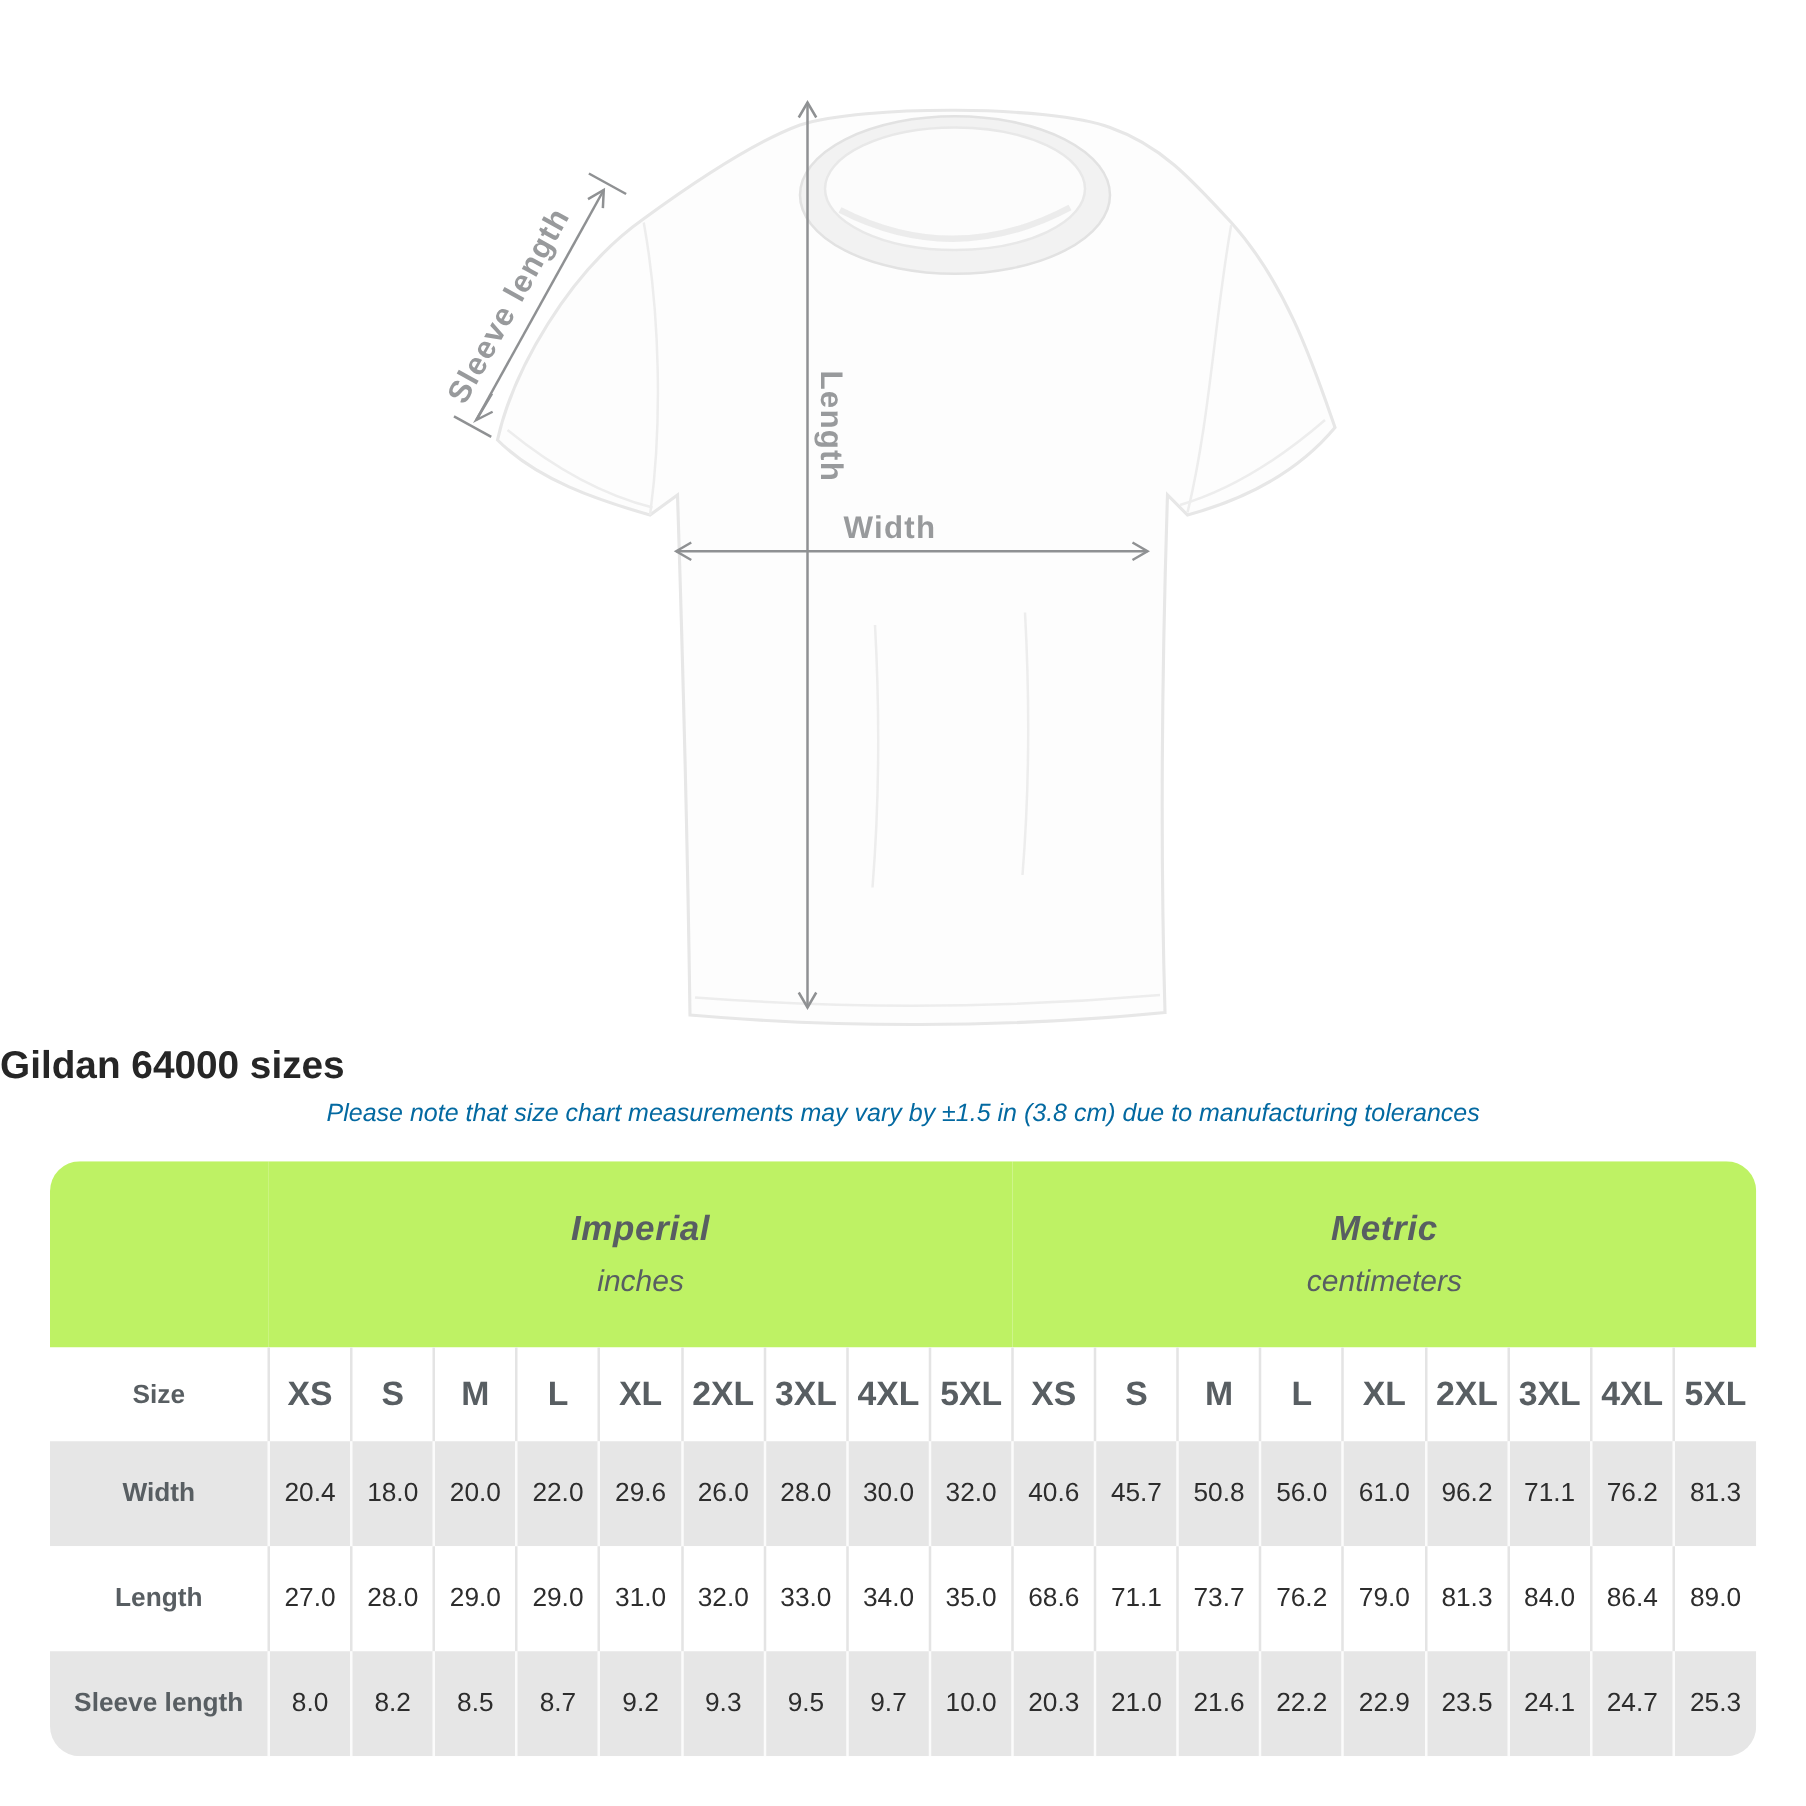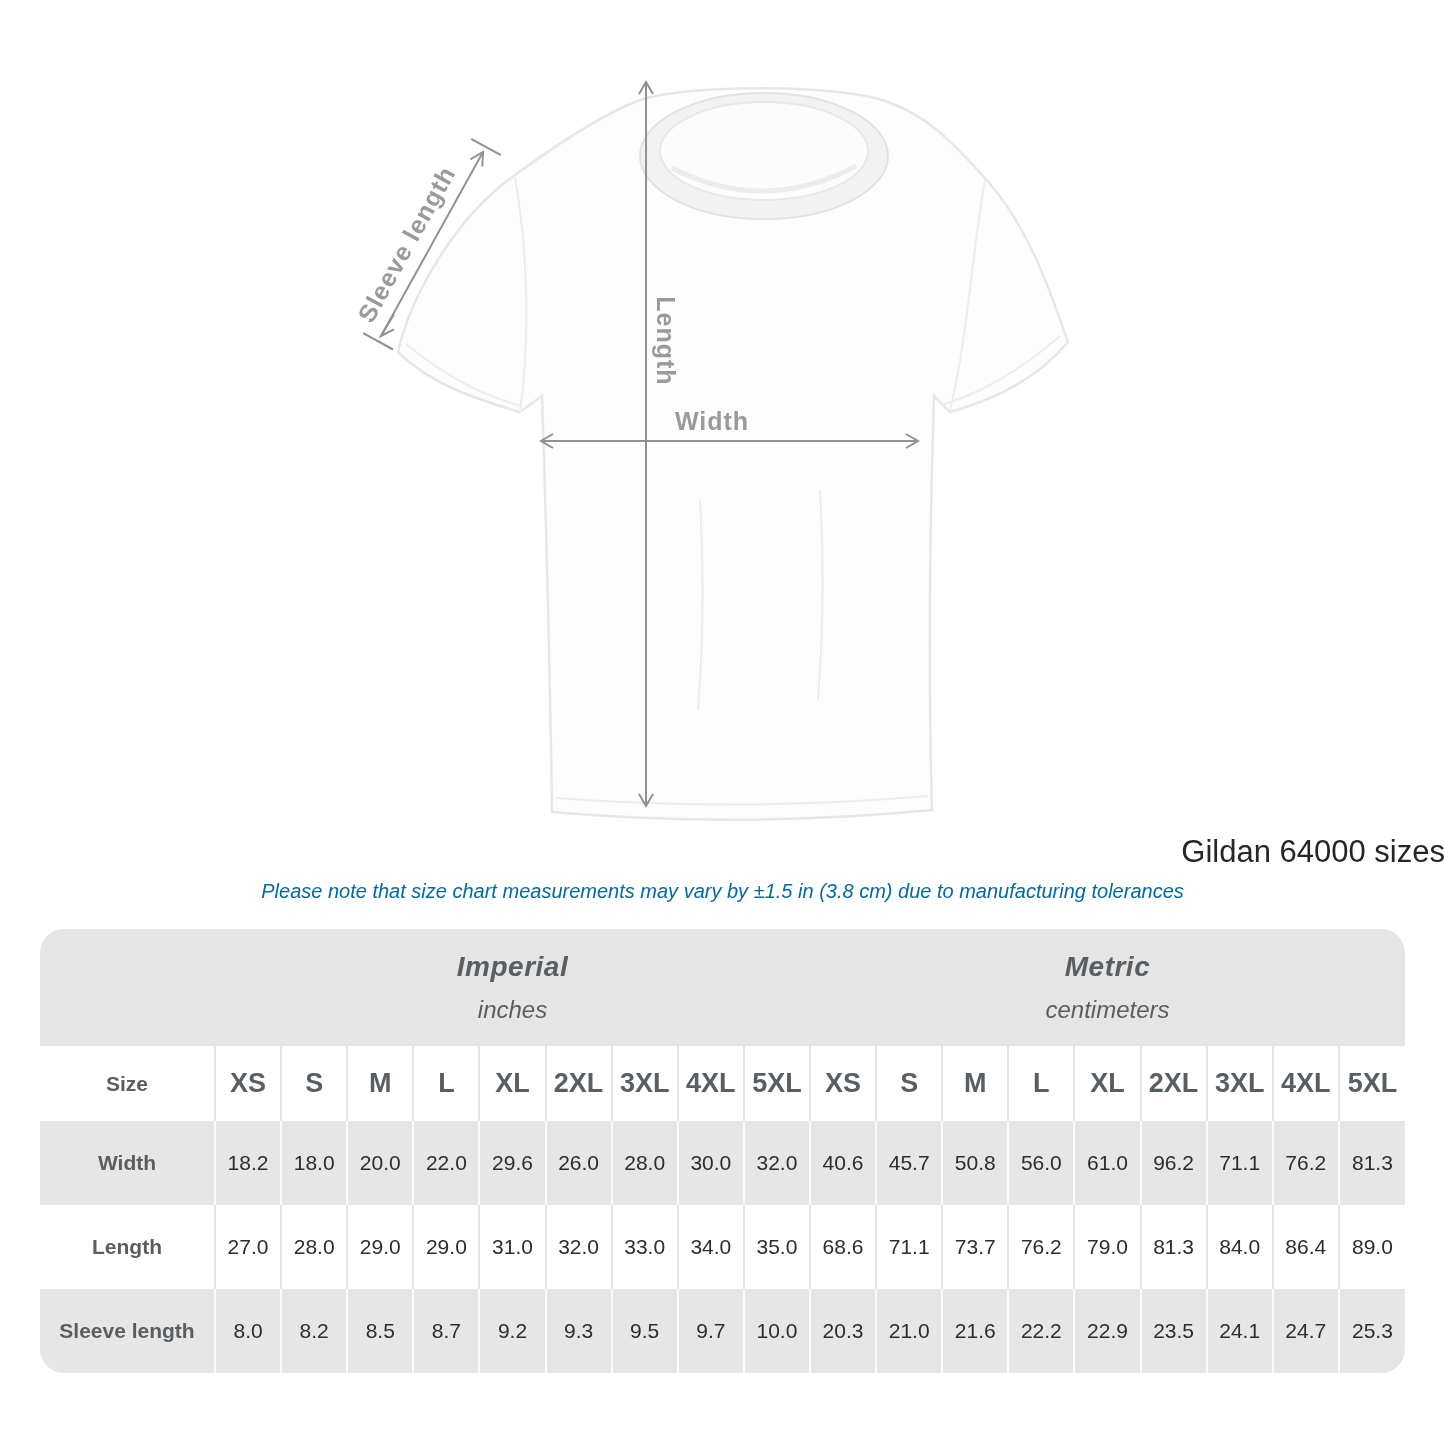--- a/index.html
+++ b/index.html
@@ -20,23 +20,23 @@
     font-family: "Liberation Sans", sans-serif;
     font-weight: bold;
     font-size: 25px;
     letter-spacing: 1px;
     fill: #989a9c;
   }
 
   
   .title {
     margin: 6px 0 0 0;
-    text-align: right;
+    text-align: left;
     font-size: 31px;
-    font-weight: normal;
+    font-weight: bold;
     color: #262626;
   }
   .subtitle {
     margin: 10px 0 0 0;
     text-align: center;
     font-style: italic;
     font-size: 20px;
     color: #0369a1;
   }
 
@@ -51,22 +51,22 @@
     border-collapse: collapse;
     table-layout: fixed;
   }
   .size-table col.col-label { width: 175px; }
   .size-table td {
     text-align: center;
     vertical-align: middle;
     padding: 0;
   }
   .group-row td {
-    background: #e5e5e5;
-    height: 117px;
+    background: #bef264;
+    height: 149px;
     border: none;
   }
   .group-name {
     font-style: italic;
     font-weight: bold;
     font-size: 28px;
     color: #585e62;
     letter-spacing: 0.5px;
   }
   .group-unit {
@@ -196,21 +196,21 @@
             <td class="size-cell">M</td>
             <td class="size-cell">L</td>
             <td class="size-cell">XL</td>
             <td class="size-cell">2XL</td>
             <td class="size-cell">3XL</td>
             <td class="size-cell">4XL</td>
             <td class="size-cell">5XL</td>
           </tr>
           <tr class="row-data row-gray">
             <td class="label-cell">Width</td>
-            <td class="value-cell">18.2</td>
+            <td class="value-cell">20.4</td>
             <td class="value-cell">18.0</td>
             <td class="value-cell">20.0</td>
             <td class="value-cell">22.0</td>
             <td class="value-cell">29.6</td>
             <td class="value-cell">26.0</td>
             <td class="value-cell">28.0</td>
             <td class="value-cell">30.0</td>
             <td class="value-cell">32.0</td>
             <td class="value-cell">40.6</td>
             <td class="value-cell">45.7</td>

